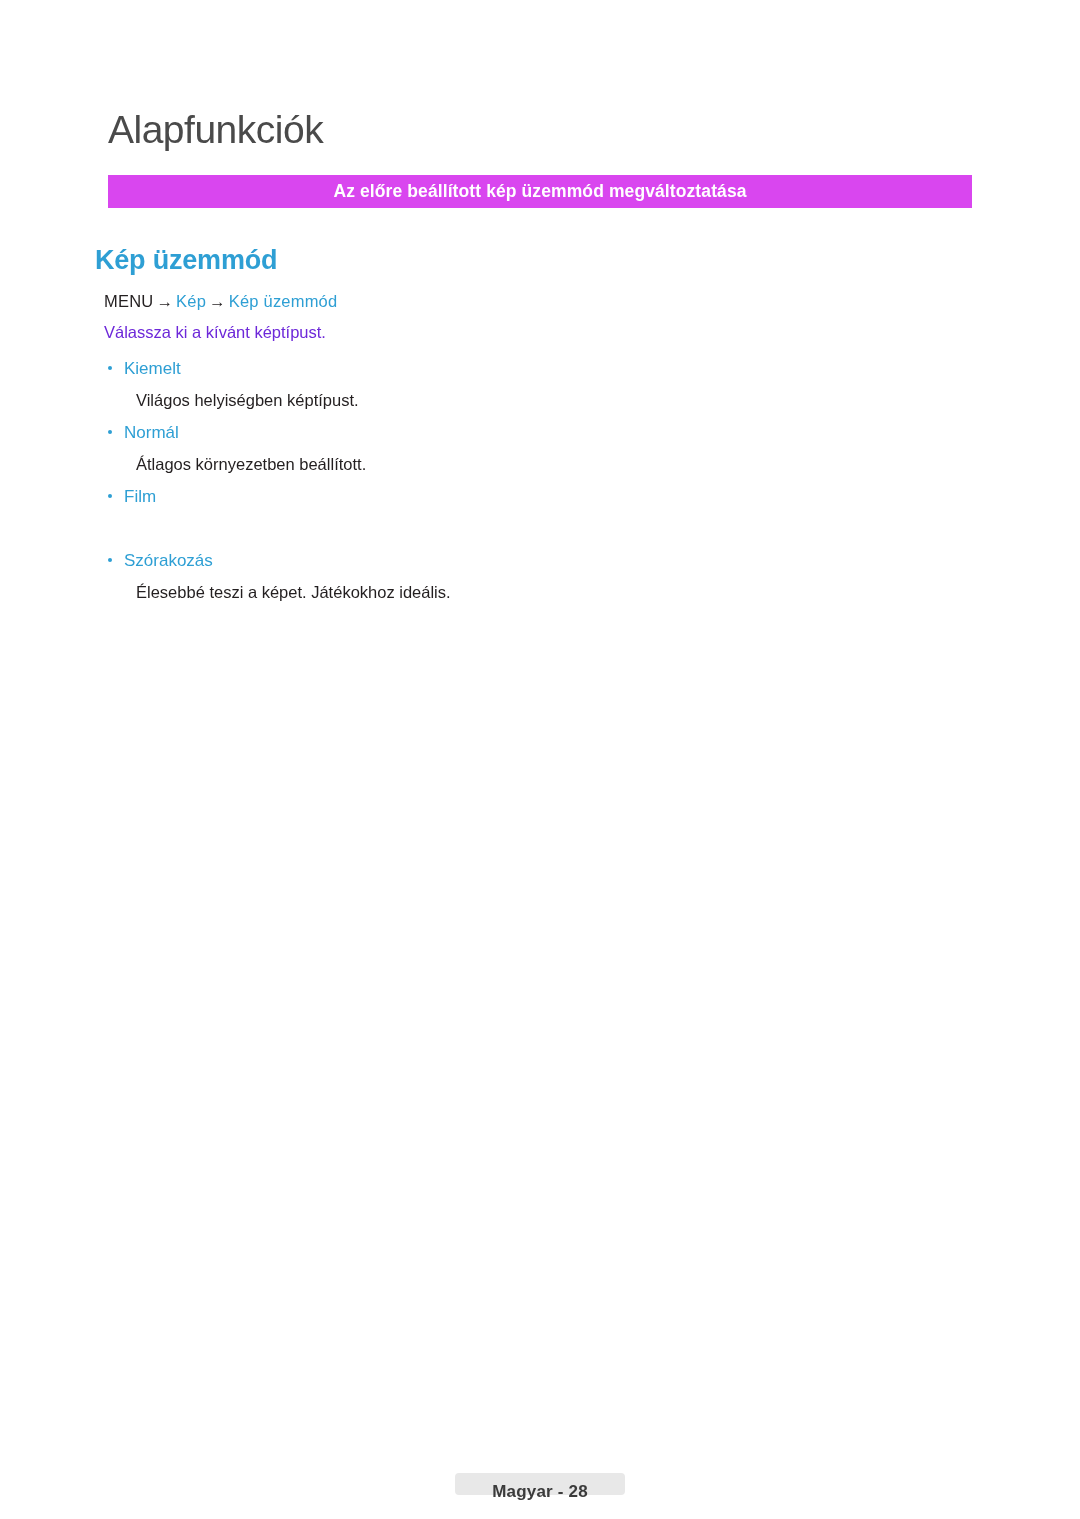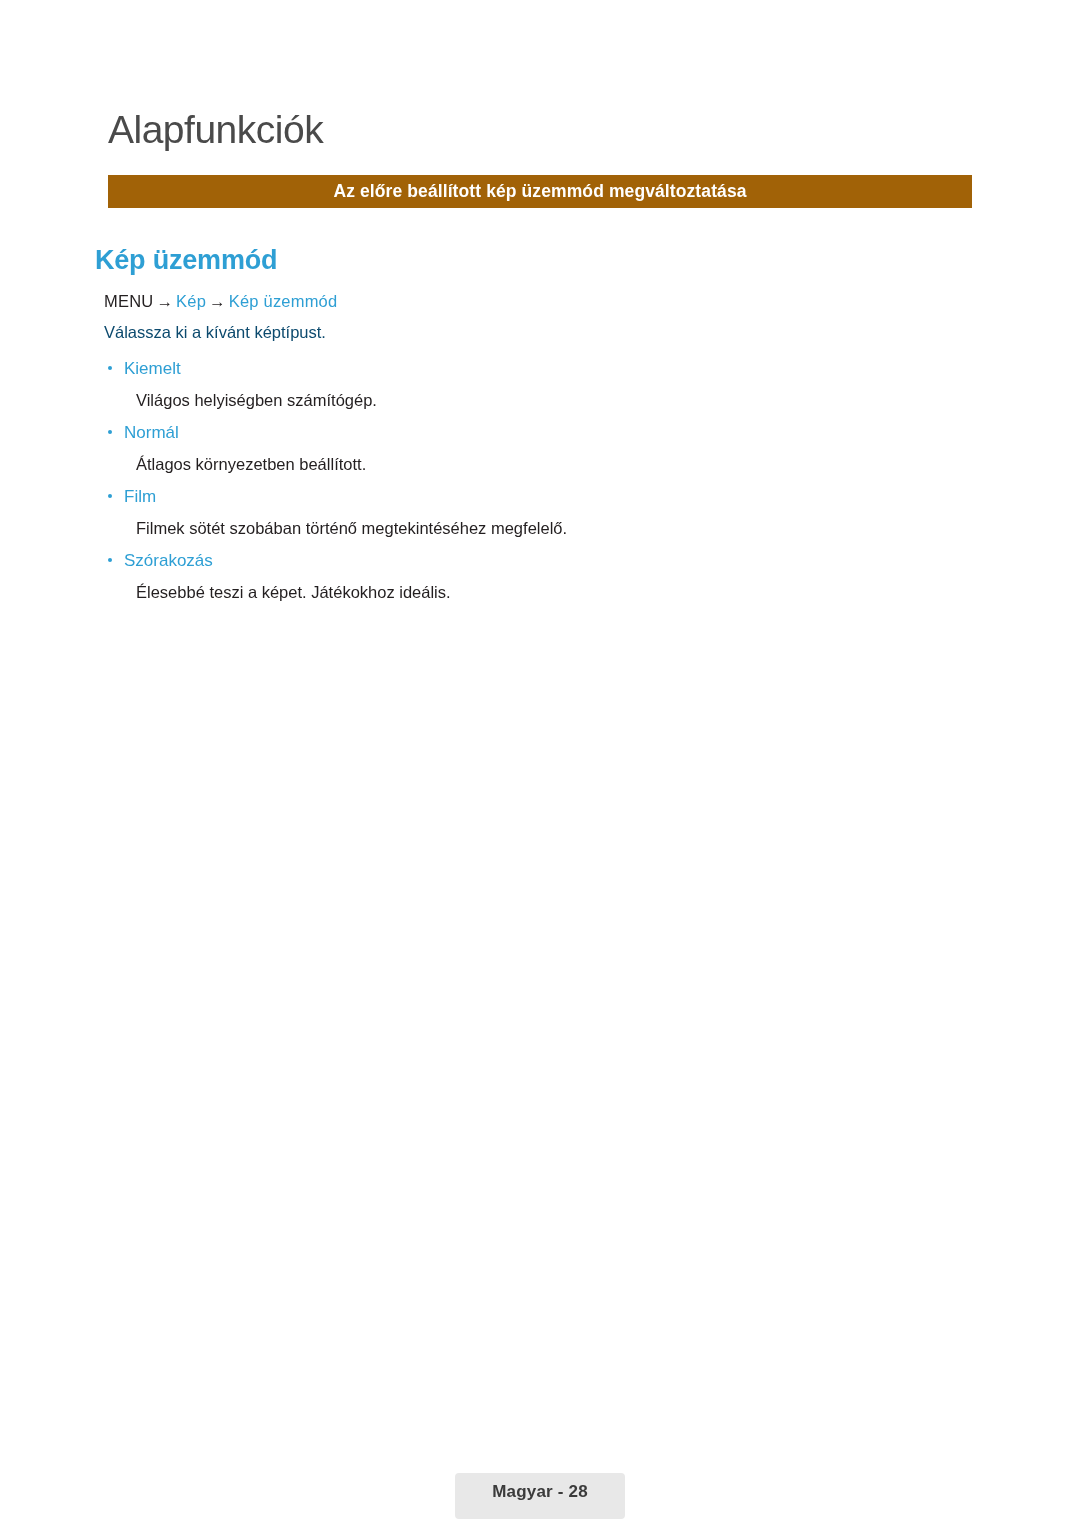--- a/index.html
+++ b/index.html
@@ -34,21 +34,21 @@
     letter-spacing: -0.5px;
     line-height: 1;
   }
 
   .section-bar {
     position: absolute;
     left: 108px;
     top: 133px;
     width: 864px;
     height: 33px;
-    background: #a16207;
+    background: #d946ef;
   }
   .section-bar .section-label {
     position: absolute;
     left: 0;
     top: 0;
     width: 864px;
     height: 33px;
     line-height: 33px;
     text-align: center;
     color: #ffffff;
@@ -83,21 +83,21 @@
   .menu-path .arrow {
     color: #231f20;
     padding: 0 3px;
   }
 
   .intro-line {
     position: absolute;
     left: 104px;
     top: 281px;
     font-size: 16.5px;
-    color: #0c4a6e;
+    color: #6d28d9;
   }
 
   .bullet-item {
     position: absolute;
     left: 108px;
     font-size: 17px;
     color: #2e9fd4;
     white-space: nowrap;
   }
   .bullet-item .dot {
@@ -133,21 +133,21 @@
     vertical-align: middle;
     margin-right: 6px;
     margin-bottom: 2px;
   }
 
   .footer {
     position: absolute;
     left: 455px;
     top: 1431px;
     width: 170px;
-    height: 46px;
+    height: 22px;
     background: #e8e8e8;
     border-radius: 4px;
   }
   .footer .footer-label {
     display: block;
     width: 170px;
     height: 38px;
     line-height: 38px;
     text-align: center;
     font-size: 17px;
@@ -171,31 +171,30 @@
 
   <div class="menu-path">
     <span>MENU</span><span class="arrow">→</span><span class="blue">Kép</span><span class="arrow">→</span><span class="blue">Kép üzemmód</span>
   </div>
 
   <div class="intro-line">Válassza ki a kívánt képtípust.</div>
 
   <div class="bullet-item" style="top:317px;">
     <span class="dot"></span><span>Kiemelt</span>
   </div>
-  <div class="desc-line" style="top:349px;">Világos helyiségben számítógép.</div>
+  <div class="desc-line" style="top:349px;">Világos helyiségben képtípust.</div>
 
   <div class="bullet-item" style="top:381px;text-align:center;">
     <span class="dot"></span><span>Normál</span>
   </div>
   <div class="desc-line" style="top:413px;">Átlagos környezetben beállított.</div>
 
   <div class="bullet-item" style="top:445px;">
     <span class="dot"></span><span>Film</span>
   </div>
-  <div class="desc-line" style="top:477px;">Filmek sötét szobában történő megtekintéséhez megfelelő.</div>
 
   <div class="bullet-item" style="top:509px;">
     <span class="dot"></span><span>Szórakozás</span>
   </div>
   <div class="desc-line" style="top:541px;">Élesebbé teszi a képet. Játékokhoz ideális.</div>
 
 
   <div class="footer">
     <span class="footer-label">Magyar - 28</span>
   </div>

